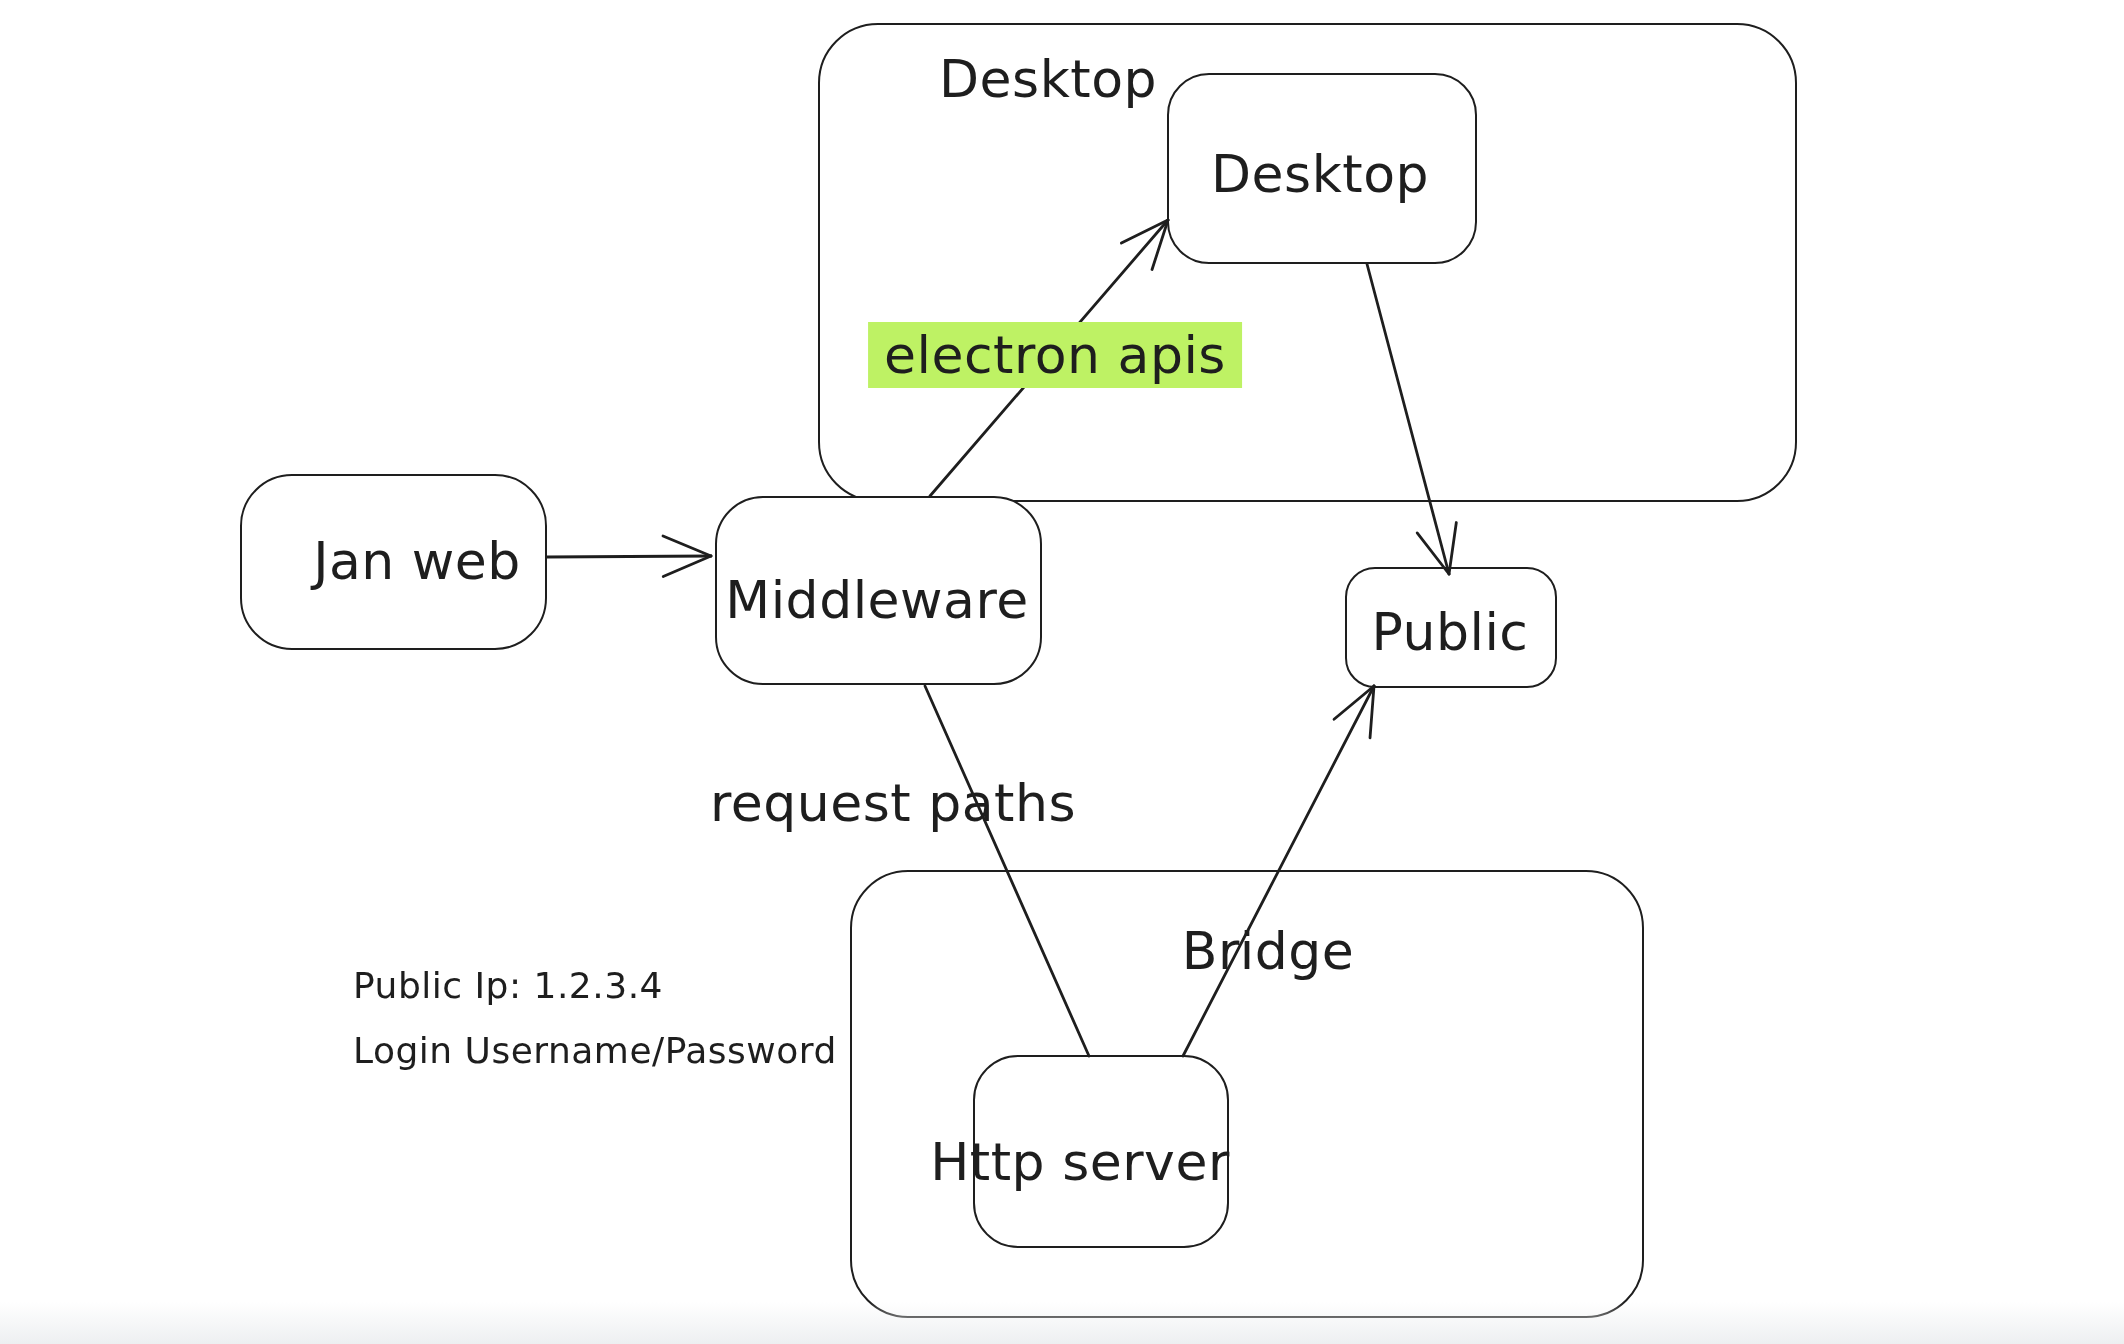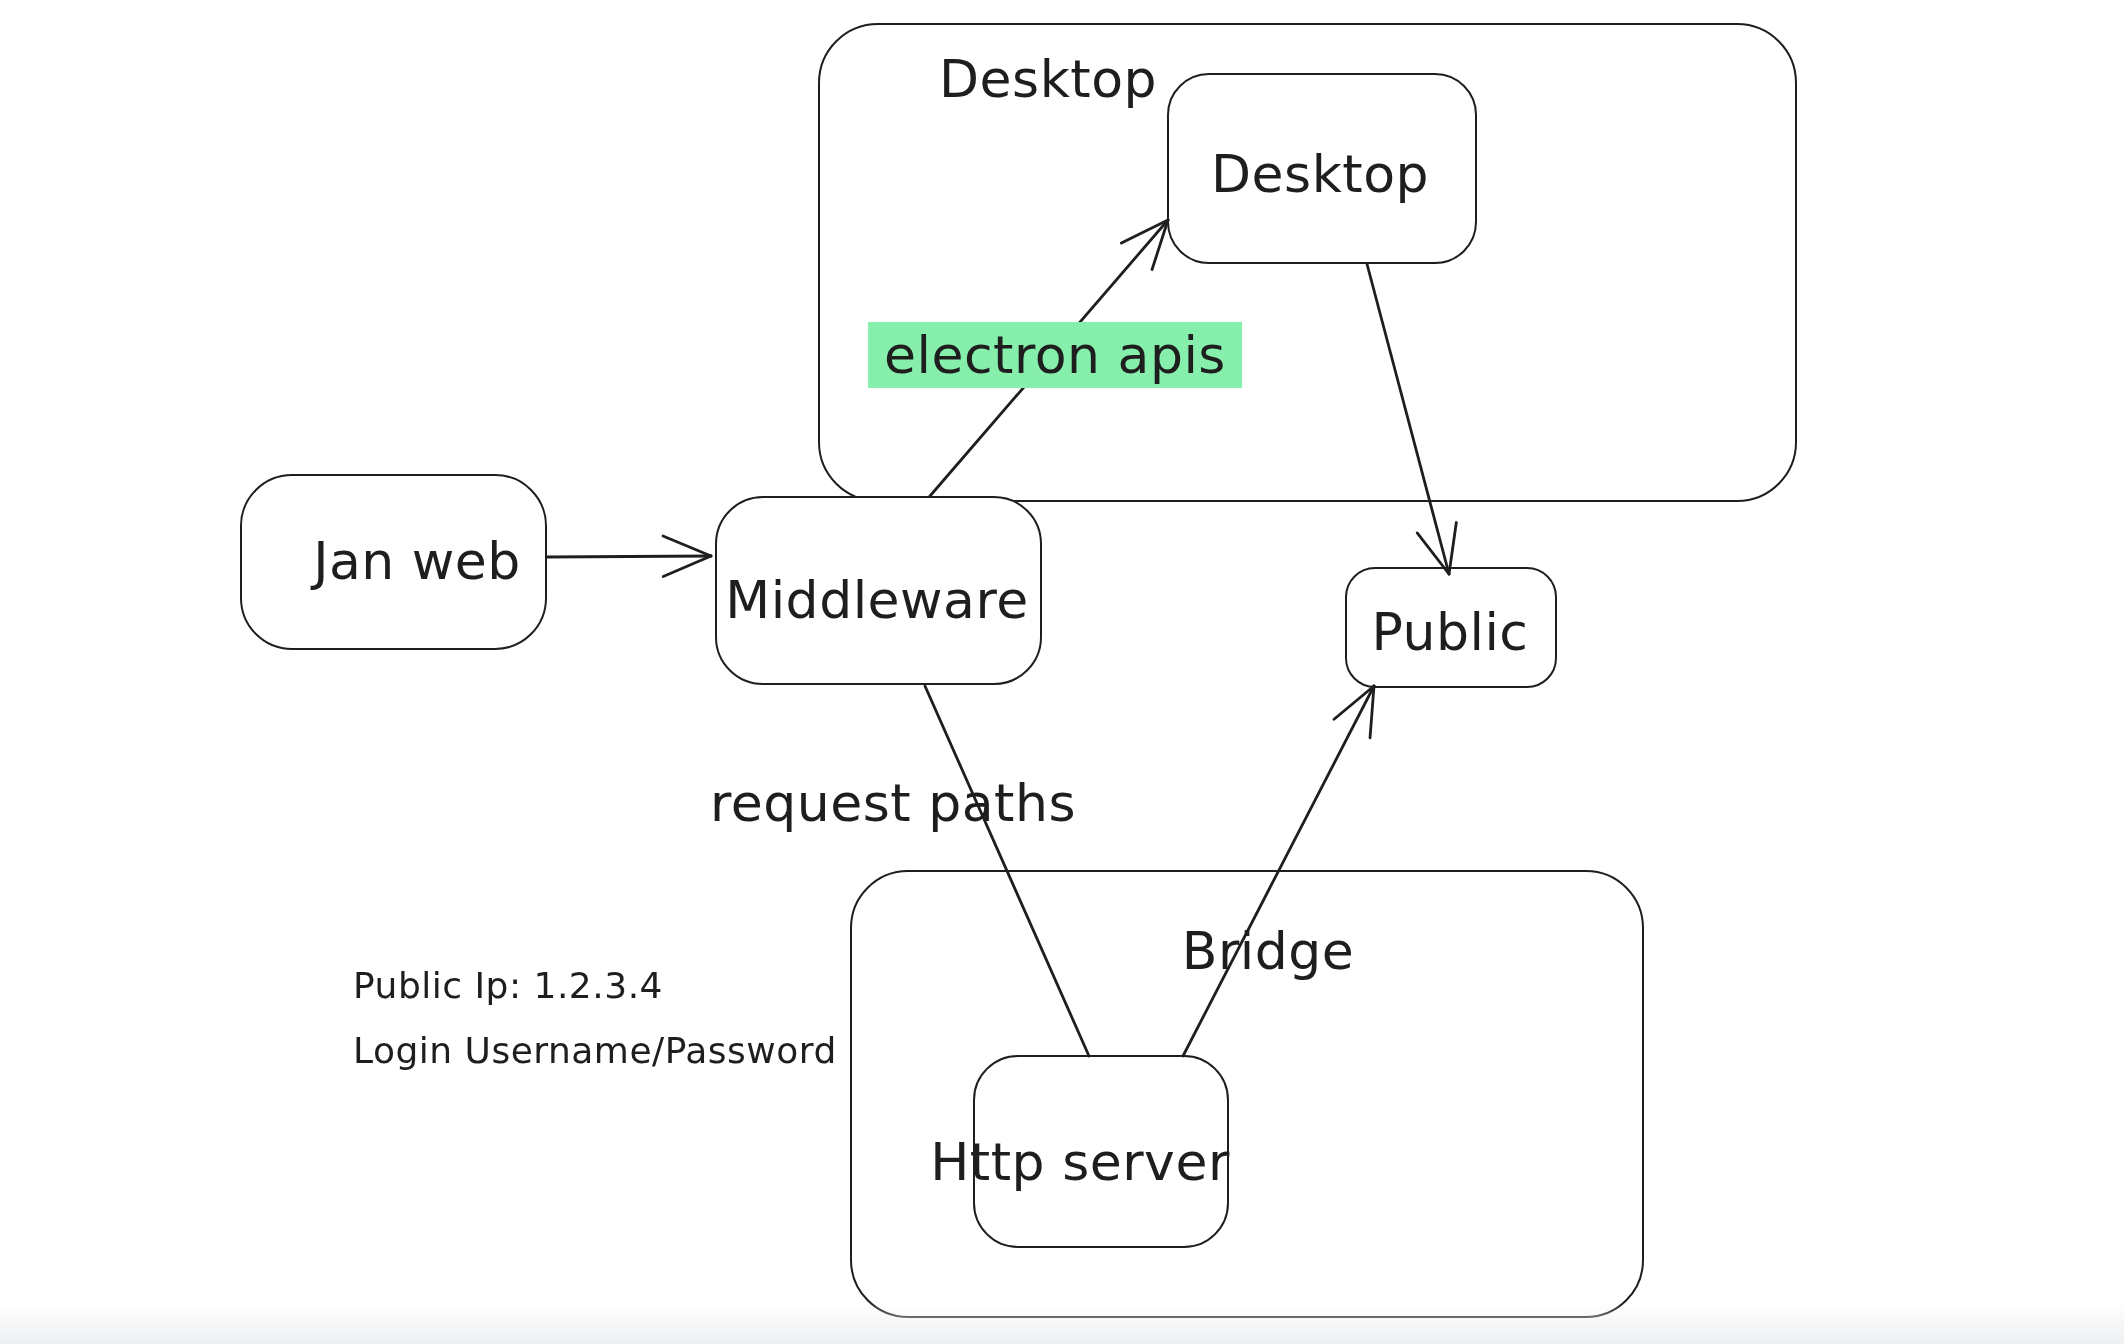--- a/index.html
+++ b/index.html
@@ -33,21 +33,21 @@
   .label{
     position:absolute;
     transform:translate(-50%,-50%);
     font-size:52px;
     color:#1e1e1e;
     white-space:nowrap;
     z-index:4;
     letter-spacing:0.5px;
   }
   .label-bg{
-    background:#86efac;
+    background:#bef264;
     padding:3px 16px;
   }
   .annotation{
     position:absolute;
     font-size:36px;
     line-height:65px;
     color:#1e1e1e;
     white-space:nowrap;
     z-index:4;
     letter-spacing:0.5px;

